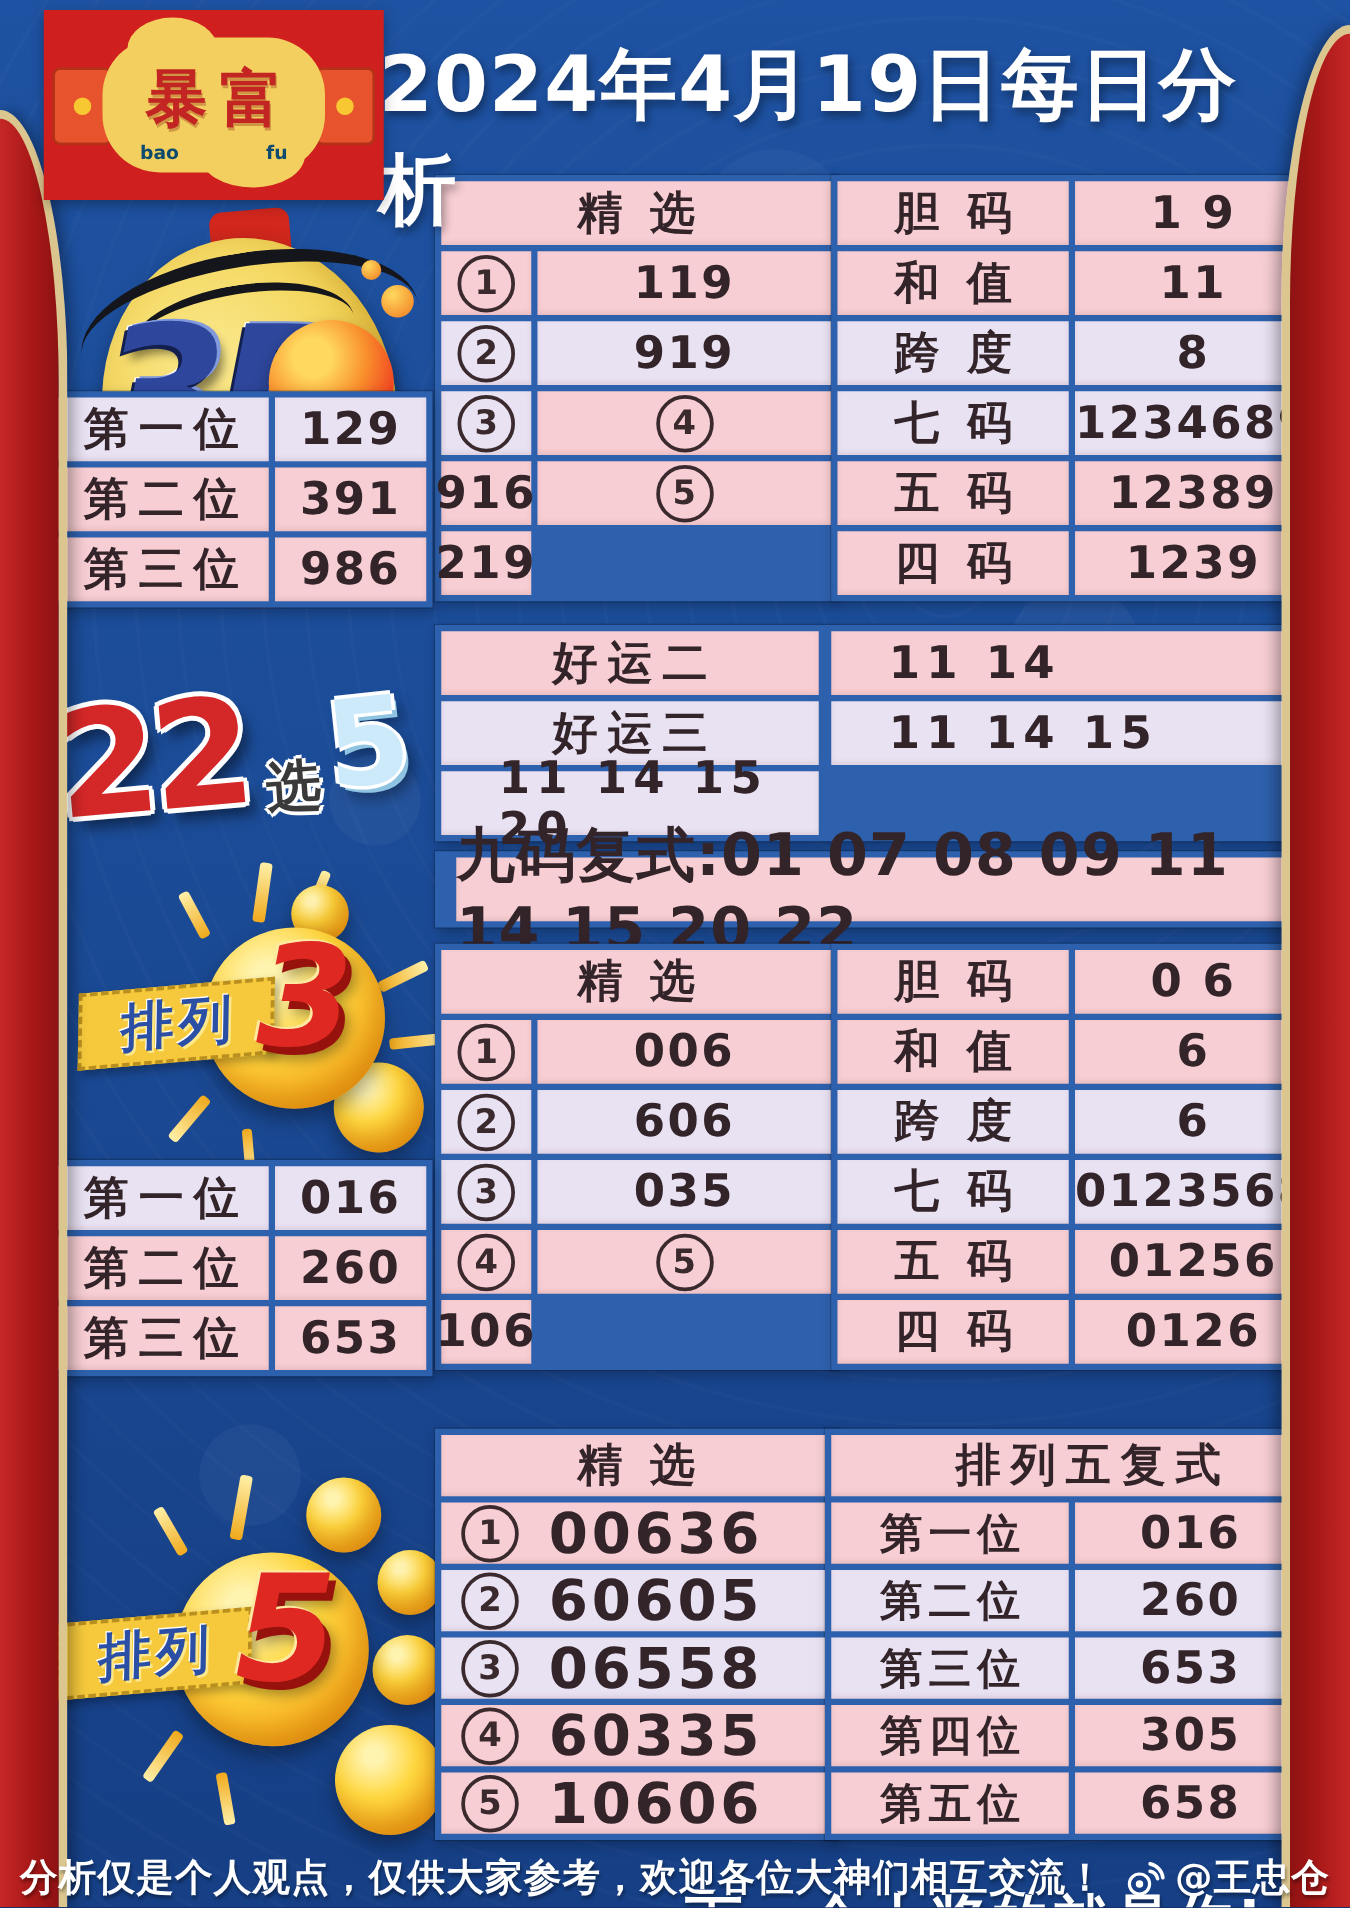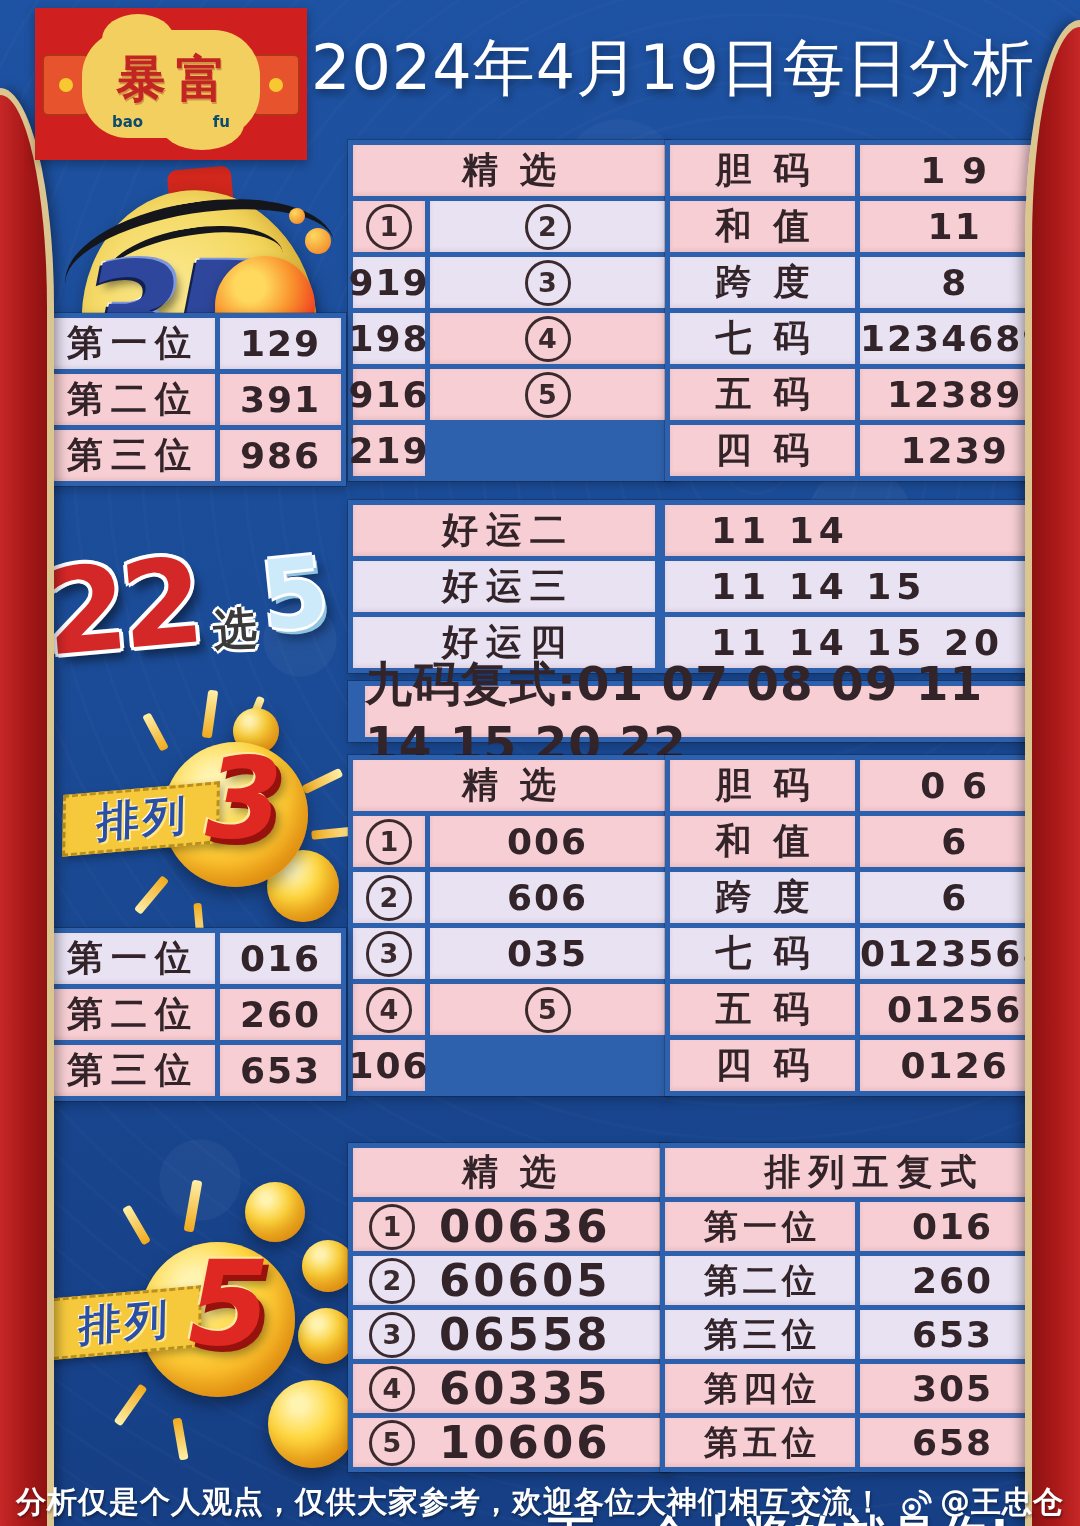--- a/index.html
+++ b/index.html
@@ -30,22 +30,22 @@
   .cloud:before{content:"";position:absolute;top:-16px;left:20px;width:72px;height:50px;border-radius:50%;background:inherit;}
   .cloud:after{content:"";position:absolute;bottom:-12px;right:16px;width:84px;height:52px;border-radius:50%;background:inherit;}
   .cloud-text{position:relative;z-index:2;text-align:center;margin-top:16px;font-size:50px;font-weight:900;
     color:#c32522;letter-spacing:10px;text-indent:10px;text-shadow:1px 2px 0 rgba(130,20,10,.3);}
   .cloud-pinyin{position:relative;z-index:2;display:flex;justify-content:space-between;width:118px;margin:0 auto;
     color:#0c4a6e;font-size:15px;font-weight:700;}
   .env{position:absolute;top:46px;width:44px;height:58px;background:#e6532c;border:2px solid #b23317;border-radius:6px;}
   .env.l{left:7px;} .env.r{right:7px;}
   .env:after{content:"";position:absolute;left:50%;top:50%;transform:translate(-50%,-50%);
     width:14px;height:14px;border-radius:50%;background:#f8c833;}
-  .title{position:absolute;left:303px;top:26px;width:740px;z-index:4;text-align:center;color:#fff;
-    font-size:62px;font-weight:400;letter-spacing:1px;text-shadow:2px 4px 8px rgba(0,0,0,.4);}
+  .title{position:absolute;left:303px;top:26px;width:740px;z-index:4;color:#fff;
+    font-size:62px;font-weight:700;letter-spacing:1px;text-shadow:2px 4px 8px rgba(0,0,0,.4);}
   
   .d3logo{position:absolute;left:70px;top:162px;width:265px;height:330px;z-index:3;}
   .d3-ellipse{position:absolute;left:12px;top:28px;width:235px;height:272px;border-radius:50%;transform:rotate(-8deg);
     background:radial-gradient(circle at 40% 35%,#fbe98f,#f0cf4a 60%,#e3b92f);
     box-shadow:0 8px 18px rgba(0,0,0,.35), inset -10px -14px 28px rgba(150,90,10,.35);}
   .d3-hat{position:absolute;left:98px;top:6px;width:64px;height:36px;background:#d1271d;border-radius:10px 10px 4px 4px;transform:rotate(-5deg);}
   .d3-sw1{position:absolute;left:-6px;top:40px;width:272px;height:112px;border-radius:50%;border-top:11px solid #15161c;transform:rotate(-9deg);}
   .d3-sw2{position:absolute;left:34px;top:66px;width:180px;height:70px;border-radius:50%;border-top:7px solid #15161c;transform:rotate(-9deg);}
   .d3-text{position:absolute;left:8px;top:68px;font-size:150px;font-weight:900;font-style:italic;letter-spacing:-10px;
     color:#2e479c;text-shadow:-3px 3px 0 #13204f,3px -2px 0 #8199dd,-1px -1px 0 #fff,5px 6px 8px rgba(0,0,0,.45);}
@@ -179,28 +179,28 @@
     <div class="pl-ball" style="left:100px;top:62px;width:155px;height:155px;"></div>
     <div class="pl-tag" style="left:5px;top:112px;width:150px;height:56px;font-size:42px;">排列</div>
     <div class="pl-num" style="left:148px;top:64px;font-size:118px;">5</div>
   </div>
 
   <div id="d3-sel" class="table">
       <div class="cell head span2 pink">精选</div>
       <div class="cell pink">
         <span class="circ">1</span>
       </div>
+      <div class="cell val pink">119</div>
       <div class="cell lav">
         <span class="circ">2</span>
       </div>
       <div class="cell val lav">919</div>
       <div class="cell lav">
         <span class="circ">3</span>
       </div>
-      <div class="cell val lav">198</div>
       <div class="cell pink">
         <span class="circ">4</span>
       </div>
       <div class="cell val pink">916</div>
       <div class="cell pink">
         <span class="circ">5</span>
       </div>
       <div class="cell val pink">219</div>
     </div>
   <div id="d3-stats" class="table">
@@ -224,21 +224,20 @@
       <div class="cell val  pink">391</div>
       <div class="cell lab lab3 pink">第三位</div>
       <div class="cell val  pink">986</div>
     </div>
 
   <div id="luck" class="table">
       <div class="cell lab lab3 pink">好运二</div>
       <div class="cell val left pink">11 14</div>
       <div class="cell lab lab3 lav">好运三</div>
       <div class="cell val left lav">11 14 15</div>
-      <div class="cell lab lab3 lav">好运四</div>
       <div class="cell val left lav">11 14 15 20</div>
     </div>
   <div id="nine" class="table">
     <div class="cell pink ninecell">九码复式:01 07 08 09 11 14 15 20 22</div>
   </div>
 
   <div id="p3-sel" class="table">
       <div class="cell head span2 pink">精选</div>
       <div class="cell pink">
         <span class="circ">1</span>

